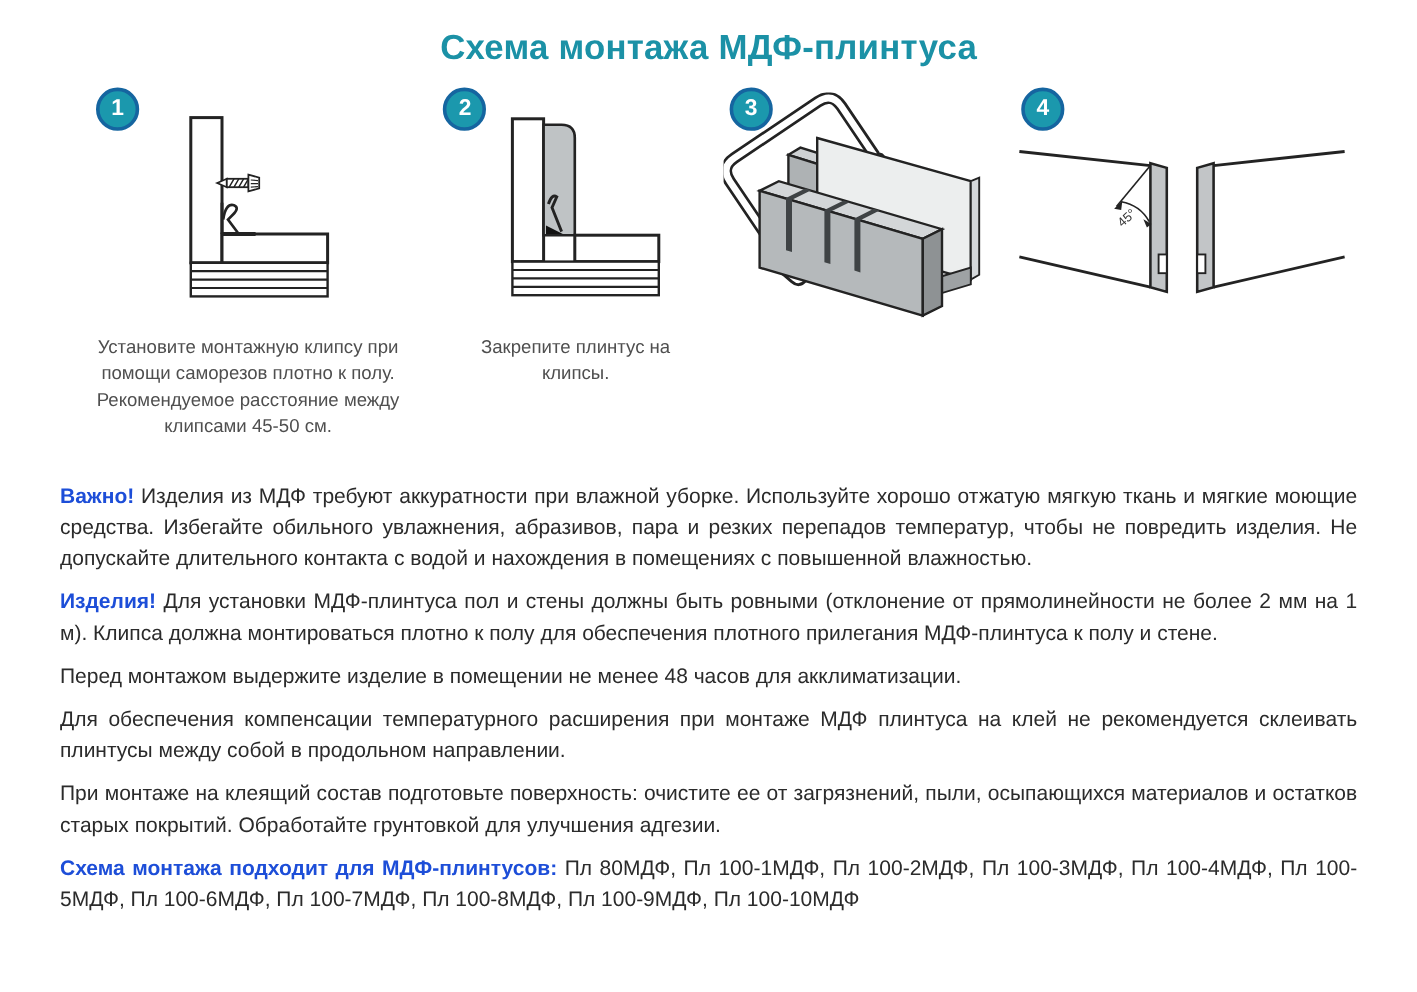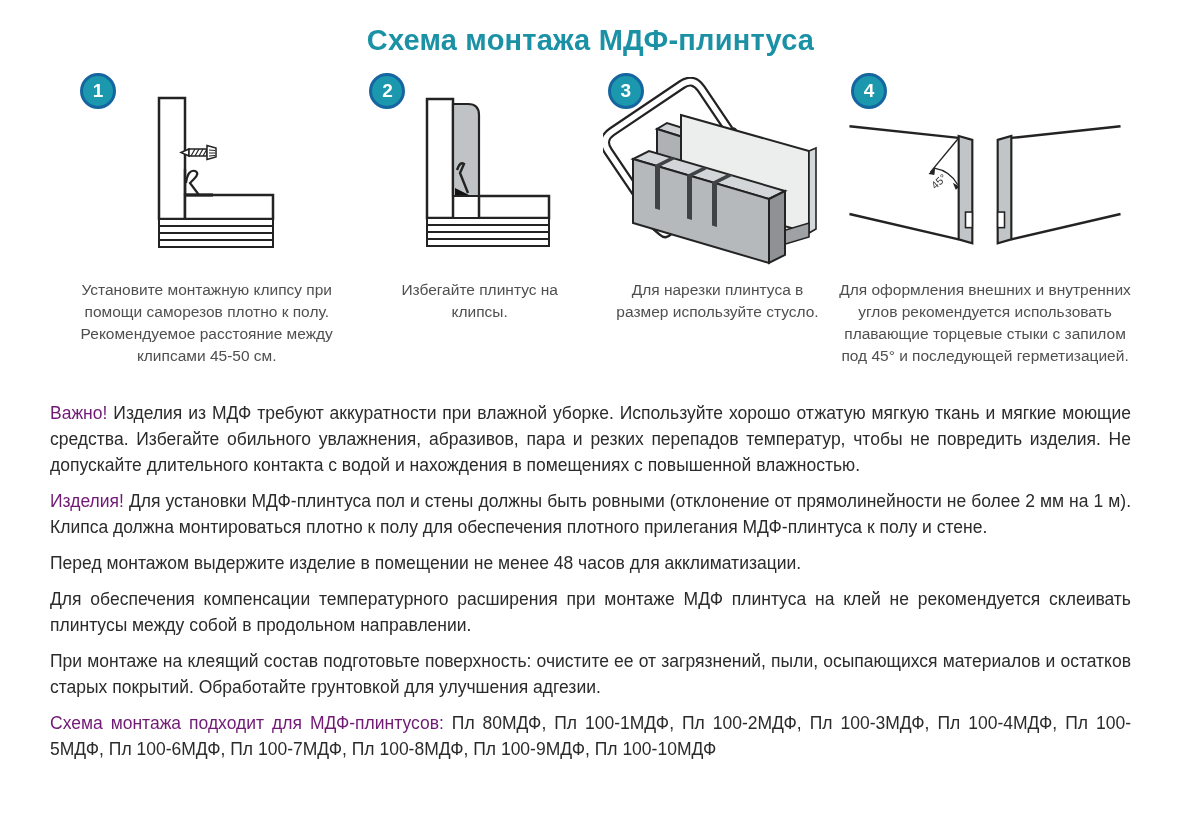--- a/index.html
+++ b/index.html
@@ -32,21 +32,21 @@
     margin:6px auto 16px auto;
   }
   .s1 .caption{max-width:296px;}
   .s2 .caption{max-width:200px;}
   .s3 .caption{max-width:218px;}
   .s4 .caption{max-width:300px;}
   .body-text{margin-top:16px;}
   .body-text p{
     text-align:justify;font-size:17.5px;line-height:26px;margin:0 0 10px 0;
   }
-  .body-text strong{font-weight:400;color:#701a75;}
+  .body-text strong{font-weight:700;color:#1d4ed8;}
   svg .ln{stroke:#232323;fill:none;}
 </style>
 </head>
 <body>
 
 <div class="page">
 
   <h1 class="page-title">Схема монтажа МДФ-плинтуса</h1>
 
   <div class="steps">
@@ -102,21 +102,21 @@
           </g>
 
           <rect x="74" y="100" width="70" height="22" fill="#fff" stroke="#232323" stroke-width="2.5"></rect>
 
           <g>
             <rect x="22" y="122" width="122" height="28" fill="#fff" stroke="#232323" stroke-width="2"></rect>
             <path class="ln" stroke-width="1.8" d="M22,129 H144 M22,136 H144 M22,143 H144"></path>
           </g>
         </svg>
       </div>
-      <p class="caption">Избегайте плинтус на клипсы.</p>
+      <p class="caption">Закрепите плинтус на клипсы.</p>
     </div>
 
     <div class="step s3">
       <div class="illu">
         <svg width="230" height="196" viewBox="0 0 230 196">
 
           <g transform="translate(4,6) rotate(-34 70 70)">
             <path d="M14,92 L14,30 Q14,16 28,16 L112,16 Q126,16 126,30 L126,80" fill="none" stroke="#232323" stroke-width="10"></path>
             <path d="M14,92 L14,30 Q14,16 28,16 L112,16 Q126,16 126,30 L126,80" fill="none" stroke="#ffffff" stroke-width="5.5"></path>
             <circle cx="128" cy="84" r="4" fill="#fff" stroke="#232323" stroke-width="1.8"></circle>
@@ -148,21 +148,20 @@
               <polygon points="68,80 73,81.5 57,89.5 57,133 52,131.5 52,88"></polygon>
               <polygon points="100,90 105,91.5 89,99.5 89,143 84,141.5 84,98"></polygon>
               <polygon points="125,97 130,98.5 114,106.5 114,150 109,148.5 109,105"></polygon>
             </g>
           </g>
         </svg>
       </div>
       <div class="badge">
         <span>3</span>
       </div>
-      <p class="caption">Для нарезки плинтуса в размер используйте стусло.</p>
     </div>
 
     <div class="step s4">
       <div class="badge">
         <span>4</span>
       </div>
       <div class="illu">
         <svg width="284" height="156" viewBox="0 0 290 160">
 
           <g>
@@ -181,21 +180,20 @@
           </g>
 
           <g>
             <path class="ln" stroke-width="2.4" d="M172,42 L284,30"></path>
             <path class="ln" stroke-width="2.4" d="M172,146 L284,120"></path>
             <polygon points="158,44 172,40 172,146 158,150" fill="#c2c5c7" stroke="#232323" stroke-width="2.2"></polygon>
             <rect x="158" y="118" width="7" height="16" fill="#fff" stroke="#232323" stroke-width="1.6"></rect>
           </g>
         </svg>
       </div>
-      <p class="caption">Для оформления внешних и внутренних углов рекомендуется использовать плавающие торцевые стыки с запилом под 45° и последующей герметизацией.</p>
     </div>
 
   </div>
 
   <div class="body-text">
     <p><strong>Важно!</strong><span> Изделия из МДФ требуют аккуратности при влажной уборке. Используйте хорошо отжатую мягкую ткань и мягкие моющие средства. Избегайте обильного увлажнения, абразивов, пара и резких перепадов температур, чтобы не повредить изделия. Не допускайте длительного контакта с водой и нахождения в помещениях с повышенной влажностью.</span></p>
     <p><strong>Изделия!</strong><span> Для установки МДФ-плинтуса пол и стены должны быть ровными (отклонение от прямолинейности не более 2 мм на 1 м). Клипса должна монтироваться плотно к полу для обеспечения плотного прилегания МДФ-плинтуса к полу и стене.</span></p>
     <p><strong></strong><span>Перед монтажом выдержите изделие в помещении не менее 48 часов для акклиматизации.</span></p>
     <p><strong></strong><span>Для обеспечения компенсации температурного расширения при монтаже МДФ плинтуса на клей не рекомендуется склеивать плинтусы между собой в продольном направлении.</span></p>
     <p><strong></strong><span>При монтаже на клеящий состав подготовьте поверхность: очистите ее от загрязнений, пыли, осыпающихся материалов и остатков старых покрытий. Обработайте грунтовкой для улучшения адгезии.</span></p>

